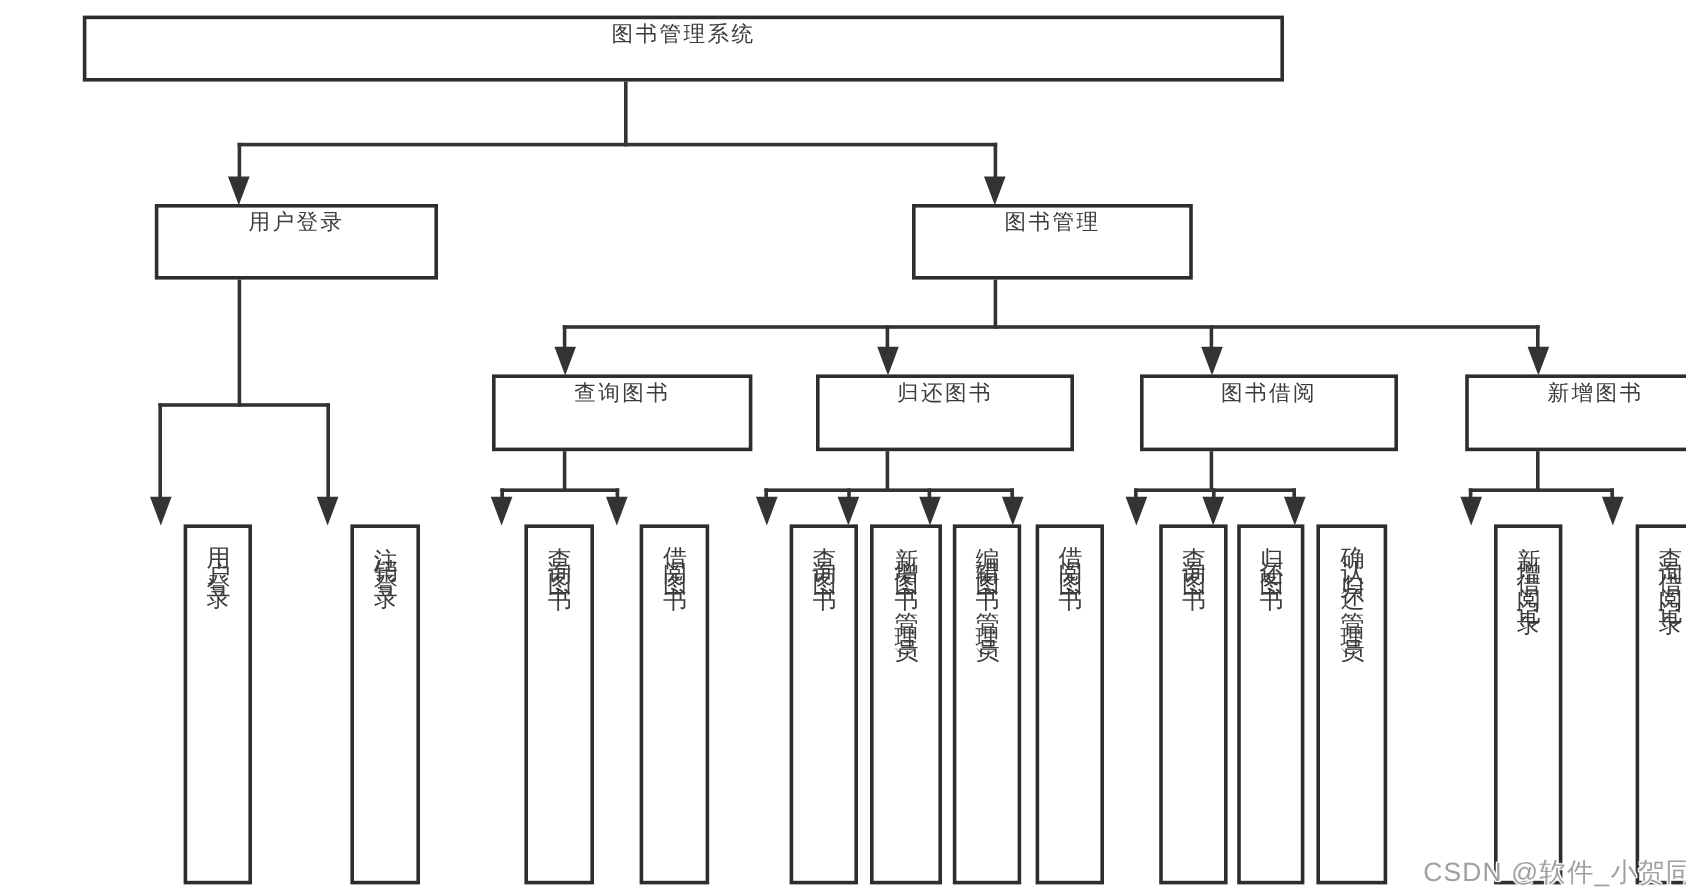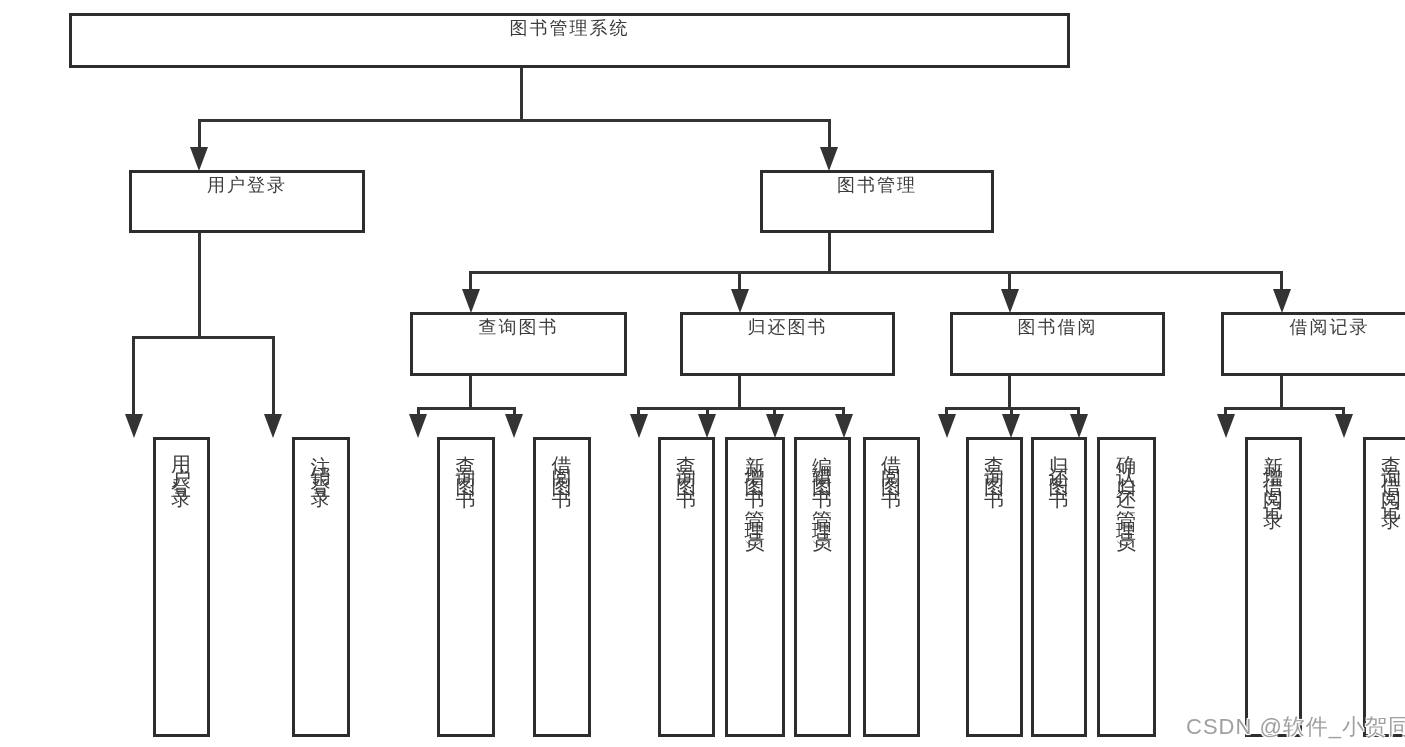--- a/index.html
+++ b/index.html
@@ -136,21 +136,21 @@
     <div class="node h" style="left: 362px; top: 312px; width: 217px; height: 64px;">
       <span>查询图书</span>
     </div>
     <div class="node h" style="left: 632px; top: 312px; width: 215px; height: 64px;">
       <span>归还图书</span>
     </div>
     <div class="node h" style="left: 902px; top: 312px; width: 215px; height: 64px;">
       <span>图书借阅</span>
     </div>
     <div class="node h" style="left: 1173px; top: 312px; width: 217px; height: 64px;">
-      <span>借阅记录</span>
+      <span>新增图书</span>
     </div>
     <div class="node v" style="left: 105px; top: 437px; width: 57px; height: 300px;">
       <span>用户登录</span>
     </div>
     <div class="node v" style="left: 244px; top: 437px; width: 58px; height: 300px;">
       <span>注销登录</span>
     </div>
     <div class="node v" style="left: 389px; top: 437px; width: 58px; height: 300px;">
       <span>查询图书</span>
     </div>

